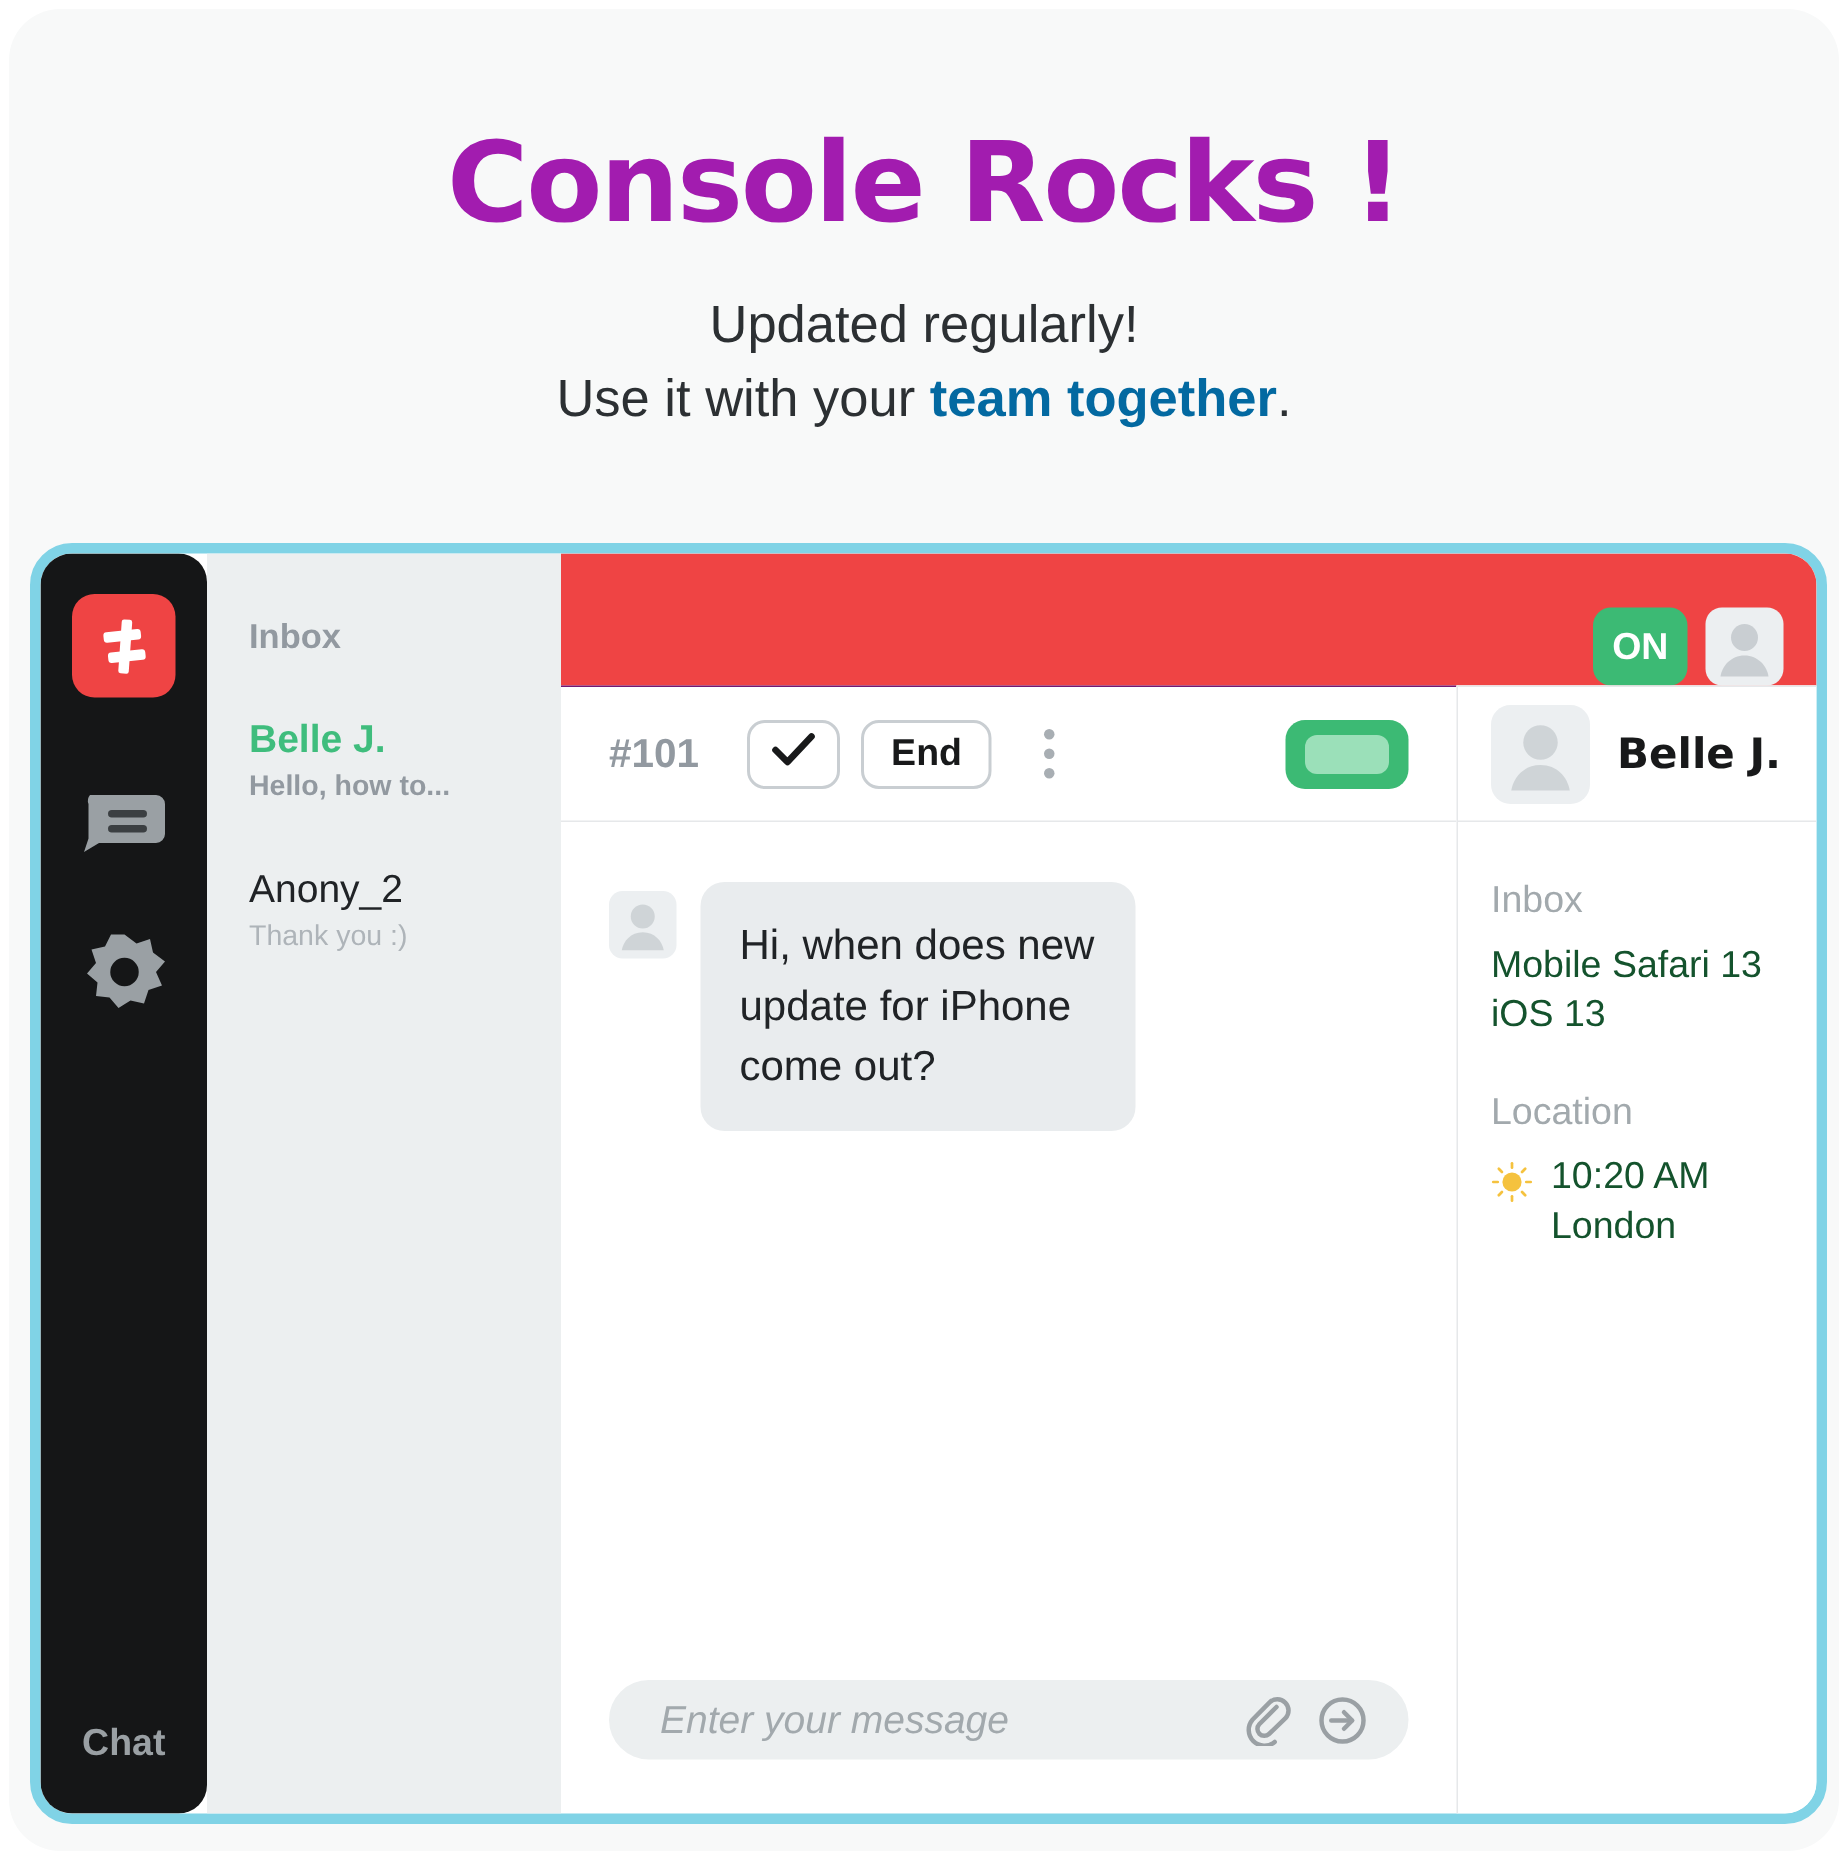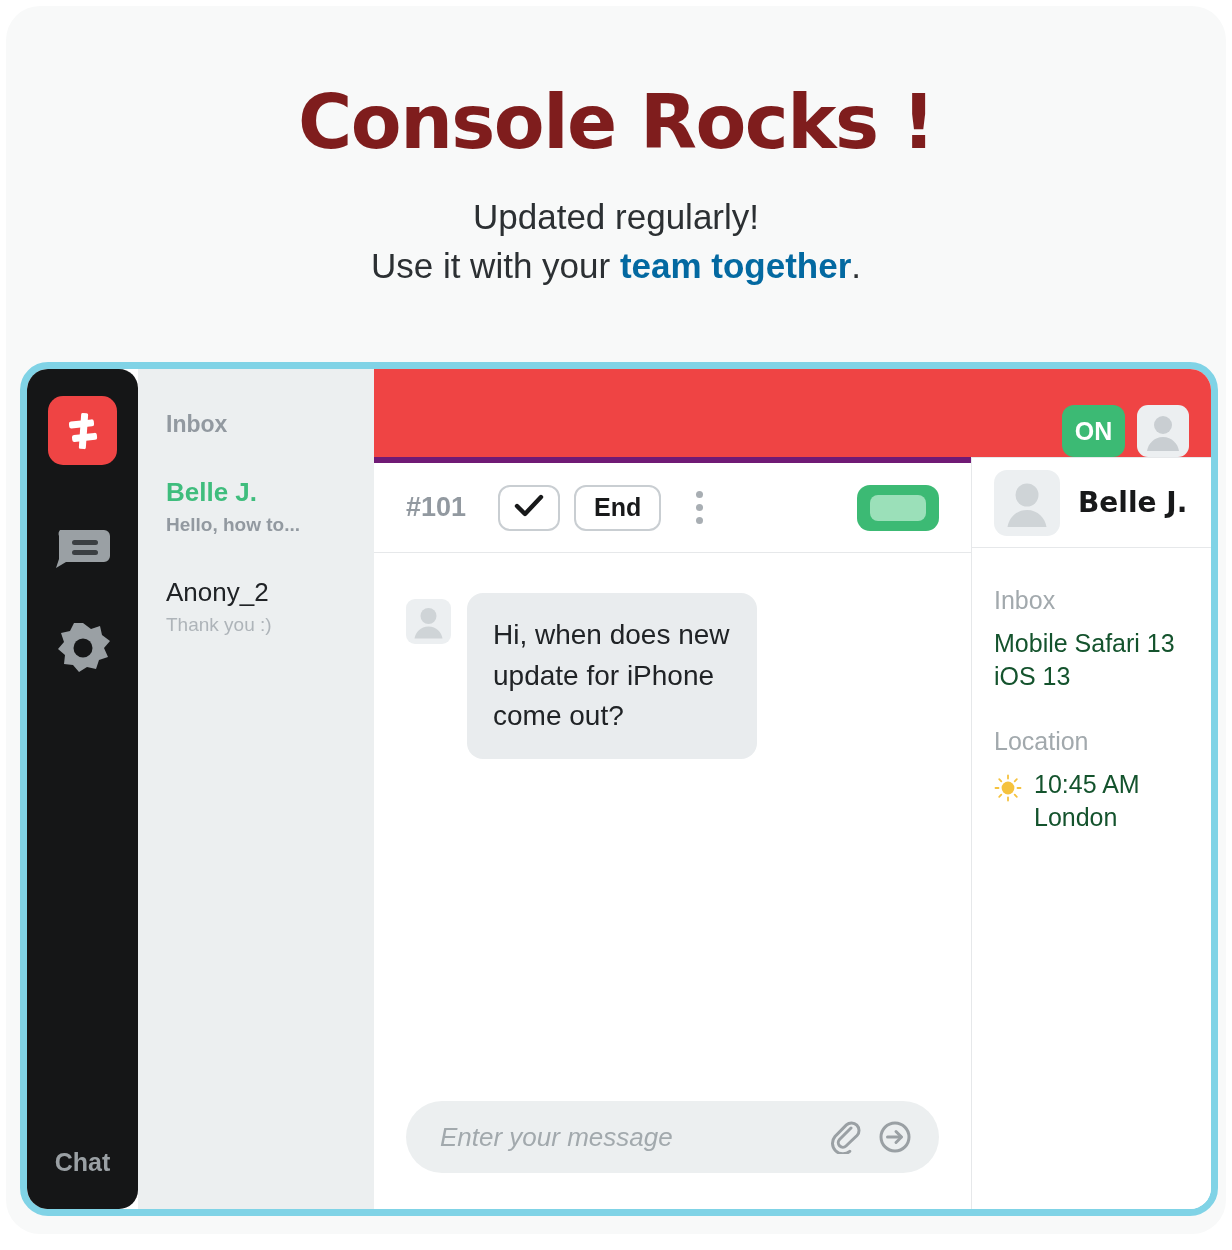--- a/index.html
+++ b/index.html
@@ -28,21 +28,21 @@
     left: 0; top: 0;
     width: 1220px;
     padding-top: 78px;
     text-align: center;
   }
   .hero-title {
     font-family: "DejaVu Sans", sans-serif;
     font-size: 74px;
     font-weight: 700;
     letter-spacing: -1.5px;
-    color: #7f1d1d;
+    color: #a21caf;
     line-height: 1.05;
   }
   .hero-sub {
     margin-top: 30px;
     font-size: 35px;
     color: #2c3033;
     line-height: 1.42;
     font-weight: 400;
   }
   .hero-sub b { font-weight: 700; color: #0369a1; }
@@ -166,21 +166,21 @@
   .conv-body {
     flex: 1 1 auto;
     display: flex;
     min-height: 0;
   }
 
   .thread-col {
     flex: 1 1 auto;
     display: flex;
     flex-direction: column;
-    border-top: 6px solid #701a75;
+    border-top: 1px solid #701a75;
     min-width: 0;
   }
 
   
   .toolbar {
     flex: 0 0 90px;
     display: flex;
     align-items: center;
     padding: 0 32px;
     border-bottom: 1px solid #e6e8ea;
@@ -258,21 +258,21 @@
     padding: 22px 26px;
     max-width: 290px;
     font-size: 28px;
     line-height: 1.45;
     color: #202326;
   }
 
   
   .composer { padding: 0 32px 36px 32px; }
   .composer-box {
-    height: 72px;
+    height: 53px;
     background: #eceff0;
     border-radius: 36px;
     display: flex;
     align-items: center;
     padding: 0 22px 0 34px;
   }
   .composer-input {
     flex: 1 1 auto;
     border: none;
     background: transparent;
@@ -498,21 +498,21 @@
                       <path d="M1.5 14 H4.5"></path>
                         <path d="M23.5 14 H26.5"></path>
                       <path d="M5.2 5.2 L7.3 7.3"></path>
                         <path d="M20.7 20.7 L22.8 22.8"></path>
                       <path d="M22.8 5.2 L20.7 7.3"></path>
                         <path d="M7.3 20.7 L5.2 22.8"></path>
                     </g>
                   </svg>
                 </div>
                 <div>
-                  <div class="field-value">10:45 AM</div>
+                  <div class="field-value">10:20 AM</div>
                   <div class="field-value">London</div>
                 </div>
               </div>
             </div>
           </div>
         </div>
 
       </div>
     </div>
   </div>

